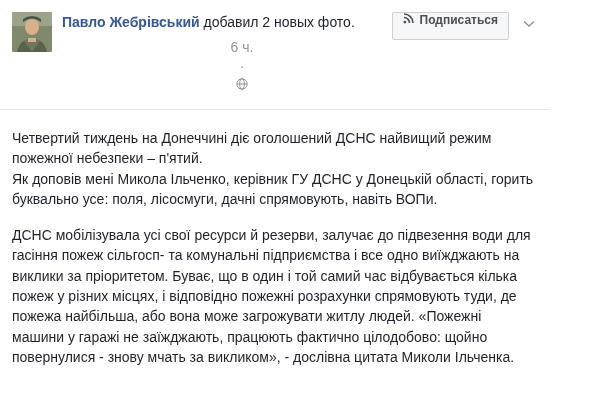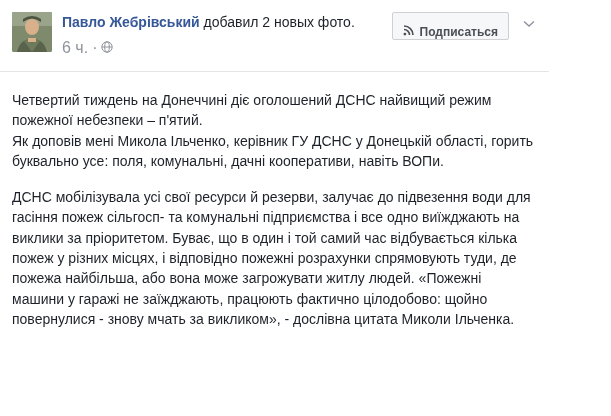--- a/index.html
+++ b/index.html
@@ -48,39 +48,40 @@
     font-size: 14px;
   }
   .action-text {
     color: #1d2129;
     font-size: 14px;
   }
   .meta {
     margin-top: 6px;
     display: flex;
     align-items: center;
-    font-size: 16px;
+    font-size: 14px;
     color: #90949c;
+    flex-direction: column;
   }
   .meta .time { color: #90949c; }
   .meta .dot {
     margin: 0 4px;
     color: #90949c;
   }
   .globe-icon {
     display: inline-block;
     vertical-align: middle;
   }
   .follow-btn {
     position: absolute;
     right: 40px;
     top: 12px;
     height: 28px;
     display: flex;
-    align-items: flex-end;
+    align-items: flex-start;
     padding: 0 10px;
     background: #f6f7f9;
     border: 1px solid #ced0d4;
     border-radius: 2px;
     font-size: 12px;
     font-weight: bold;
     color: #4b4f56;
     cursor: pointer;
     white-space: nowrap;
   }
@@ -169,17 +170,17 @@
           <path d="M1 1.5 L6 6 L11 1.5" fill="none" stroke="#8d949e" stroke-width="1.4"></path>
         </svg>
       </span>
     </div>
   </div>
 
   <div class="divider" style="margin-top:14px"></div>
 
   <div class="post-body">
     <p>Четвертий тиждень на Донеччині діє оголошений ДСНС найвищий режим пожежної небезпеки – п'ятий.
-Як доповів мені Микола Ільченко, керівник ГУ ДСНС у Донецькій області, горить буквально усе: поля, комунальні, дачні кооперативи, навіть ВОПи.</p>
+Як доповів мені Микола Ільченко, керівник ГУ ДСНС у Донецькій області, горить буквально усе: поля, лісосмуги, дачні спрямовують, навіть ВОПи.</p>
     <p>ДСНС мобілізувала усі свої ресурси й резерви, залучає до підвезення води для гасіння пожеж сільгосп- та комунальні підприємства і все одно виїжджають на виклики за пріоритетом. Буває, що в один і той самий час відбувається кілька пожеж у різних місцях, і відповідно пожежні розрахунки спрямовують туди, де пожежа найбільша, або вона може загрожувати житлу людей. «Пожежні машини у гаражі не заїжджають, працюють фактично цілодобово: щойно повернулися - знову мчать за викликом», - дослівна цитата Миколи Ільченка.</p>
   </div>
 
 </div>
 
 </body></html>

